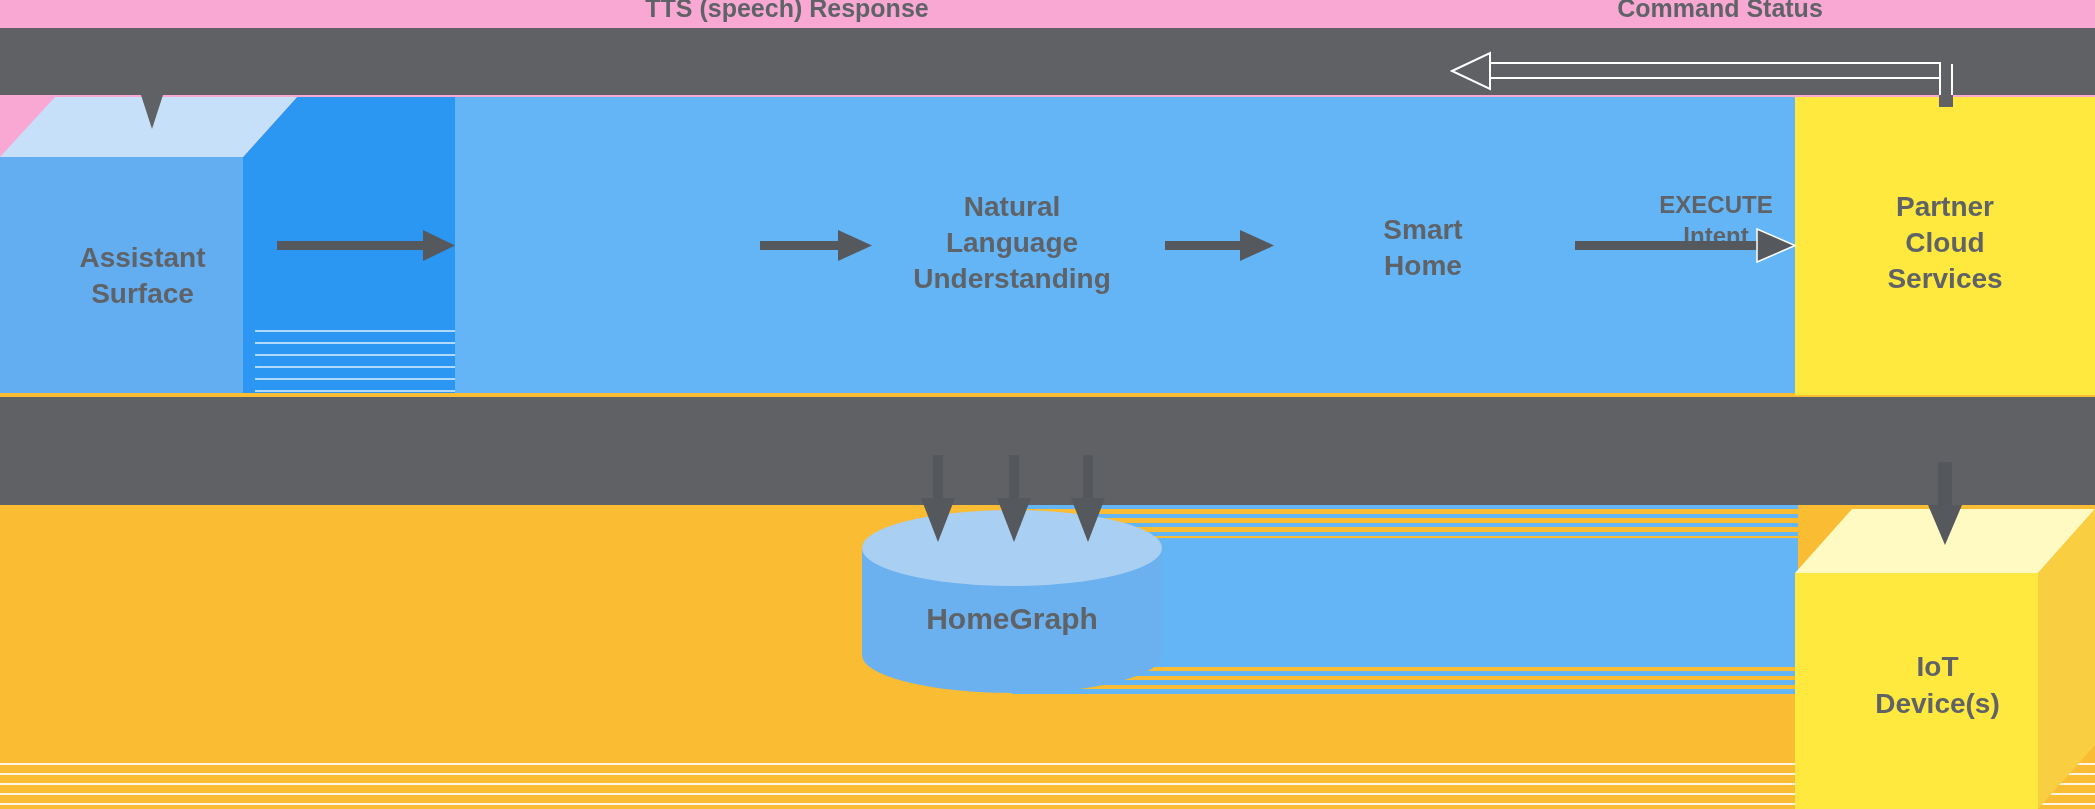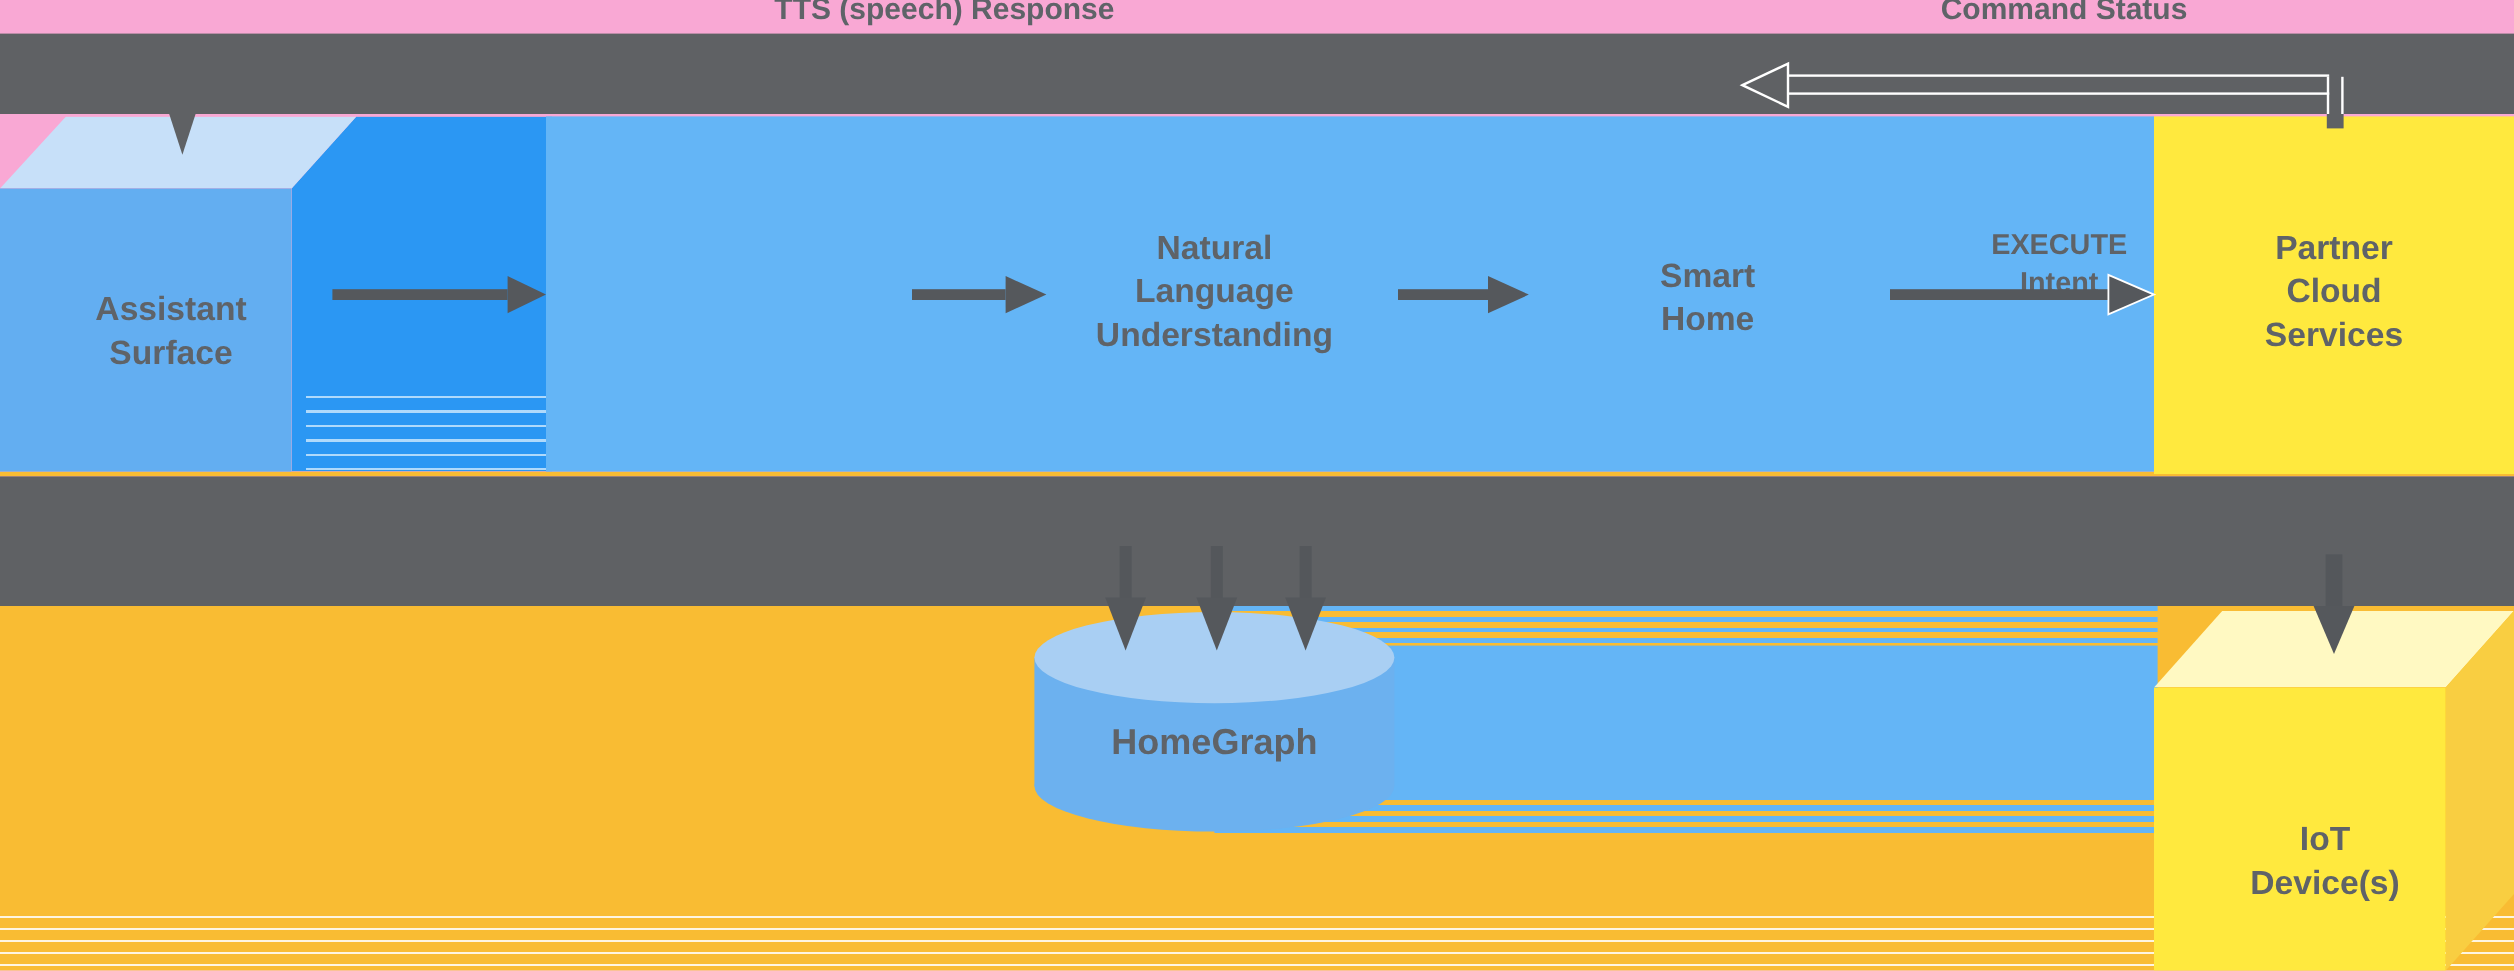--- a/index.html
+++ b/index.html
@@ -95,21 +95,21 @@
 Language
 Understanding</div>
   <div class="label node-label" style="left:1795px;top:189px;width:300px;">Partner
 Cloud
 Services</div>
   <div class="label node-label" style="left:1273px;top:212px;width:300px;">Smart
 Home</div>
   <div class="label small-label" style="left:1616px;top:177px;width:200px;margin-top:12px;">EXECUTE
 Intent</div>
   <div class="label node-label" style="left:862px;top:601px;width:300px;font-size:30px;">HomeGraph</div>
-  <div class="label node-label" style="left:1795px;top:680px;width:285px;line-height:37px;text-align:center;">IoT
+  <div class="label node-label" style="left:1795px;top:648px;width:285px;line-height:37px;text-align:center;">IoT
 Device(s)</div>
 
   <svg class="abs" id="arrow-svg" viewBox="0 0 2095 809">
     <g fill="#55585c">
 
       <g>
         <rect x="277" y="241" width="146" height="9"></rect>
         <polygon points="423,230 455,245.5 423,261"></polygon>
       </g>
 

